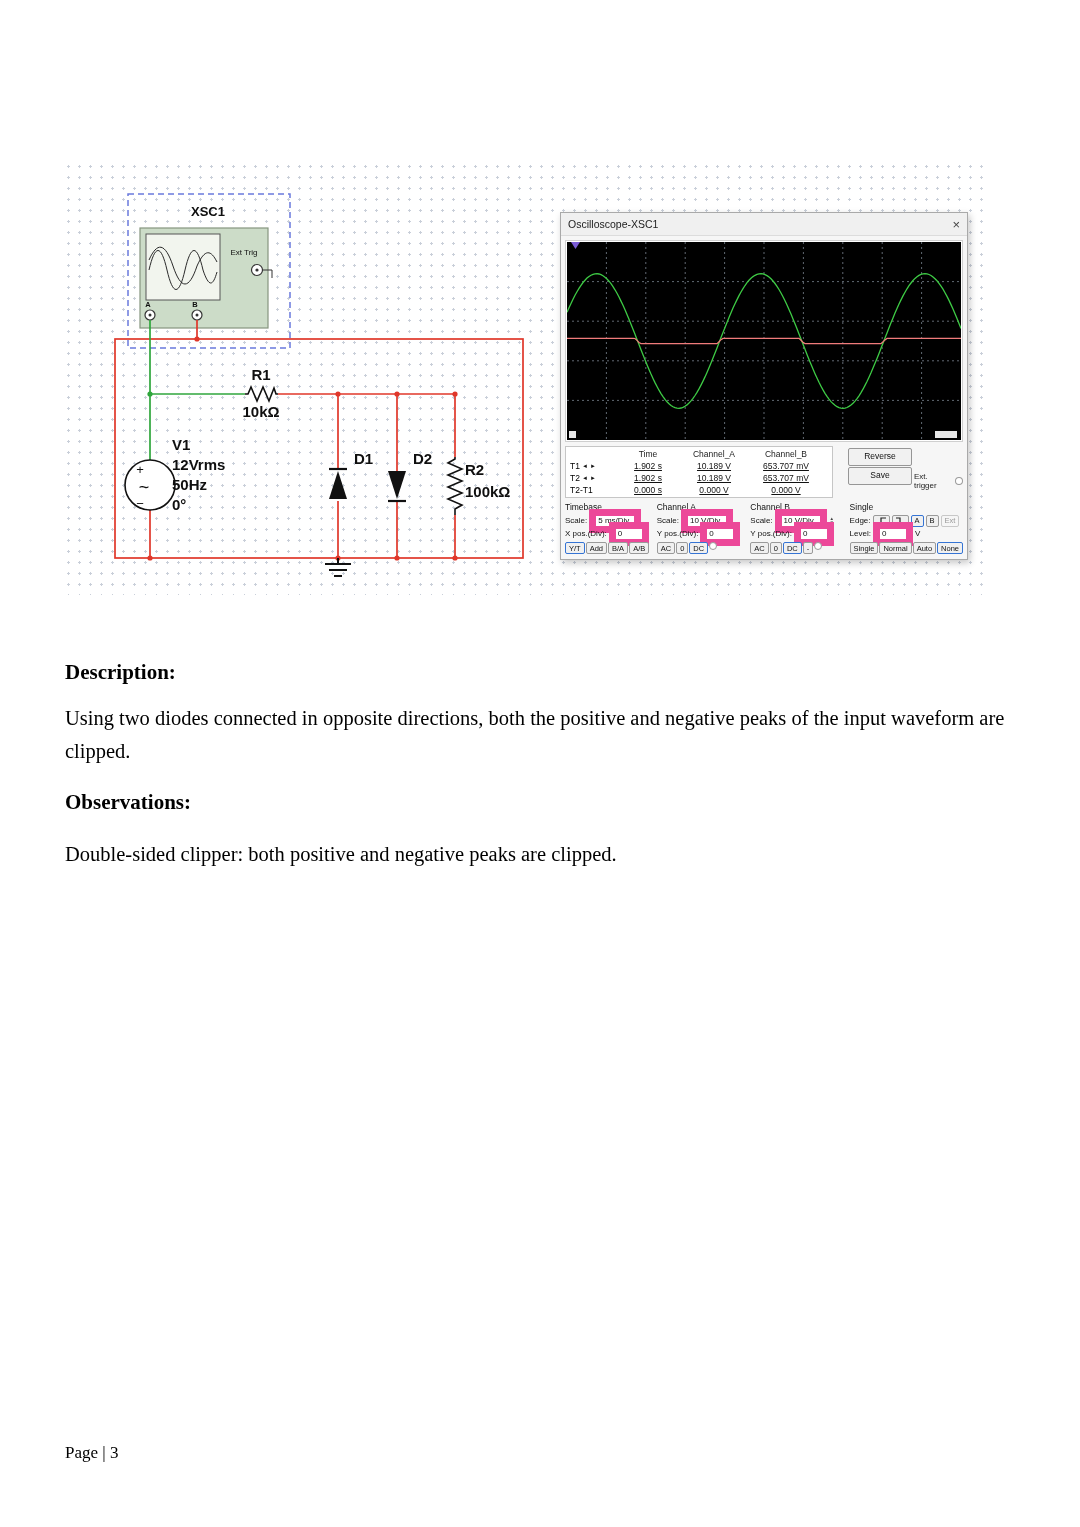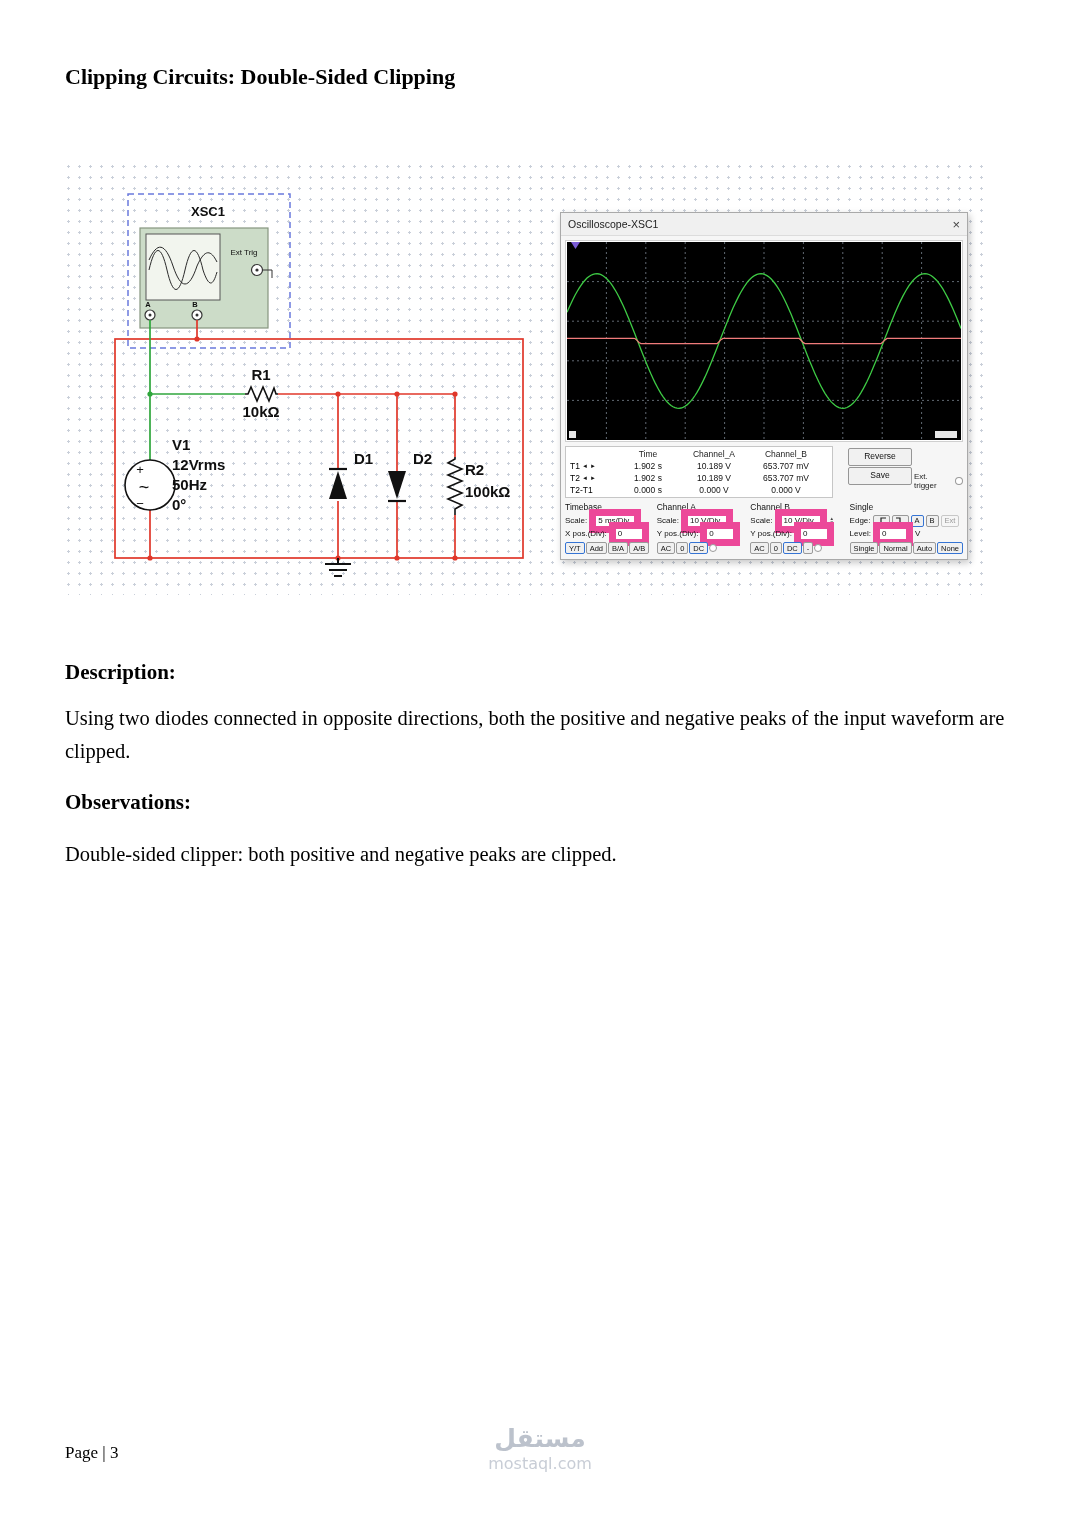--- a/index.html
+++ b/index.html
@@ -27,37 +27,37 @@
   .scope-titlebar{height:22px;display:flex;align-items:center;justify-content:space-between;
          padding:0 7px;background:#f0f0f0;border-bottom:1px solid #dcdcdc;font-size:10.5px;color:#222;}
   .close-x{font-size:13px;color:#444;cursor:default;line-height:1;}
   .screen-wrap{margin:4px 4px 2px;background:#fff;border:1px solid #cfcfcf;padding:1px;}
   .scope-svg{display:block;background:#000;}
 
   .meas{position:relative;display:flex;gap:11px;padding:2px 4px;height:56px;box-sizing:border-box;font-size:8.5px;}
   .meas-box{flex:0 0 268px;background:#fff;border:1px solid #c6c6c6;padding:1px 2px;box-sizing:border-box;}
   .mg{display:grid;grid-template-columns:48px 64px 68px 76px;grid-auto-rows:12px;align-items:center;}
   .mg-h{text-align:center;color:#222;}
-  .mg-v{text-align:center;color:#111;}
+  .mg-v{text-align:center;color:#111;text-decoration:underline;}
   .mg-l{display:flex;gap:2px;align-items:center;padding-left:2px;}
   .arr{font-size:6px;line-height:1;color:#111;}
   .meas-right{position:relative;flex:1;}
   .sbtn{position:absolute;width:62px;height:16px;border:1px solid #969696;border-radius:2px;background:#f1f1f1;
         font-size:8.5px;text-align:center;line-height:15px;color:#111;}
   .exttrig{position:absolute;left:70px;top:26px;display:flex;align-items:center;gap:3px;font-size:8px;color:#222;}
   .radio-dot{width:8px;height:8px;border:1px solid #9a9a9a;border-radius:50%;background:#fff;box-sizing:border-box;}
 
   .controls{display:flex;gap:3px;padding:2px 4px 5px;box-sizing:border-box;font-size:8px;color:#111;}
   .panel{position:relative;}
   .ptitle{font-size:8.5px;margin-bottom:2px;}
   .prow{display:flex;align-items:center;gap:2px;height:13px;}
   .plbl{white-space:nowrap;}
   .pval{background:#fff;border:7px solid #ec4899;padding:0 2px;height:10px;line-height:10px;min-width:34px;box-sizing:content-box;}
   .pval.sm{min-width:22px;}
-  .btnrow{display:flex;gap:1px;margin-top:2px;align-items:center;}
+  .btnrow{display:flex;gap:1px;margin-top:2px;}
   .tbtn{border:1px solid #9a9a9a;background:#f0f0f0;border-radius:2px;padding:0 3px;height:12px;line-height:11px;
         font-size:7.5px;white-space:nowrap;box-sizing:border-box;display:inline-flex;align-items:center;}
   .tbtn.sel{border:1px solid #3574d4;}
   .tbtn.dis{color:#999;border-color:#c8c8c8;background:#f6f6f6;}
   .spinner{display:inline-flex;flex-direction:column;font-size:4.5px;line-height:4px;color:#444;margin-left:1px;}
 
   
   .sec-heading{position:absolute;left:65px;font-size:21px;font-weight:bold;margin:0;text-align:center;}
   .body-p{position:absolute;left:65px;width:945px;font-size:20.5px;line-height:1.6;margin:0;}
   #desc-h{top:660px;} #desc-p{top:702px;} #obs-h{top:790px;} #obs-p{top:838px;}
@@ -66,21 +66,20 @@
   .watermark{position:absolute;left:0;right:0;top:1424px;text-align:center;
              font-family:"DejaVu Sans",sans-serif;pointer-events:none;}
   .wm1{font-size:25px;font-weight:bold;color:#bcc2cc;}
   .wm2{font-size:16px;color:#c8cdd6;margin-top:1px;}
 </style>
 </head>
 <body>
 
 <div class="page">
 
-  <div class="doc-title">Clipping Circuits: Double-Sided Clipping</div>
 
   <div class="figure">
 
     <svg class="circuit" width="530" height="437" viewBox="0 0 530 437">
 
       <rect x="68" y="36" width="162" height="154" fill="none" stroke="#6a79dd" stroke-width="1.5" stroke-dasharray="6 4"></rect>
       <text class="cmid" x="148" y="58" font-size="13" font-weight="bold">XSC1</text>
 
       <g>
         <rect x="80" y="70" width="128" height="100" fill="#ccdcc8" stroke="#85957f" stroke-width="1.2"></rect>
@@ -341,17 +340,13 @@
       </div>
     </div>
   </div>
 
   <div class="sec-heading" id="desc-h">Description:</div>
   <p class="body-p" id="desc-p">Using two diodes connected in opposite directions, both the positive and negative peaks of the input waveform are clipped.</p>
   <div class="sec-heading" id="obs-h">Observations:</div>
   <p class="body-p" id="obs-p">Double-sided clipper: both positive and negative peaks are clipped.</p>
 
   <div class="footer">Page | 3</div>
-  <div class="watermark">
-    <div class="wm1">مستقل</div>
-    <div class="wm2">mostaql.com</div>
-  </div>
 </div>
 
 </body></html>

